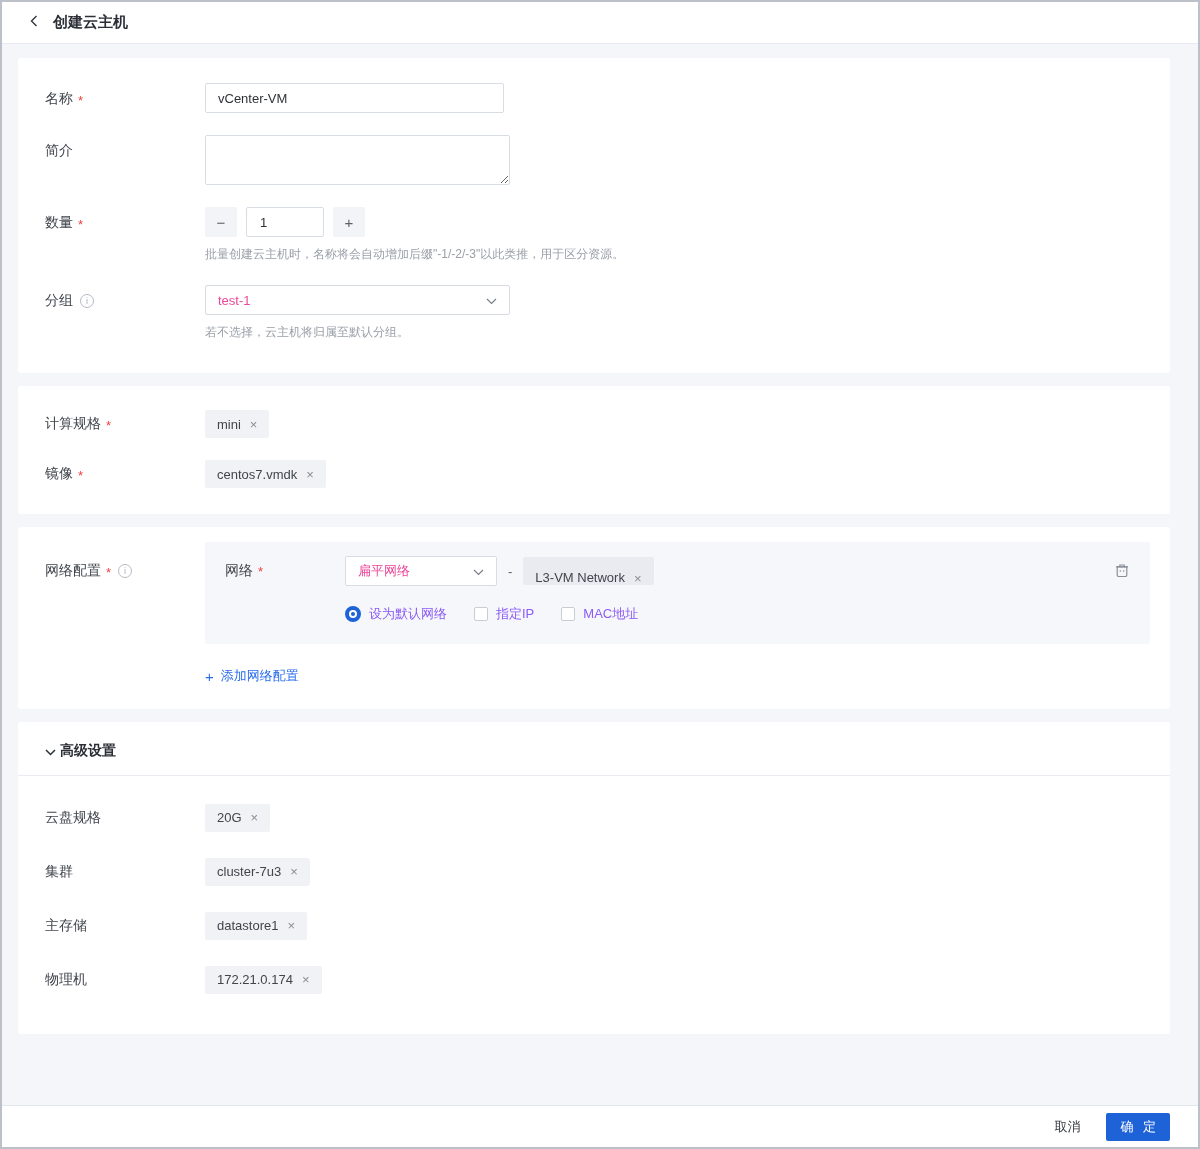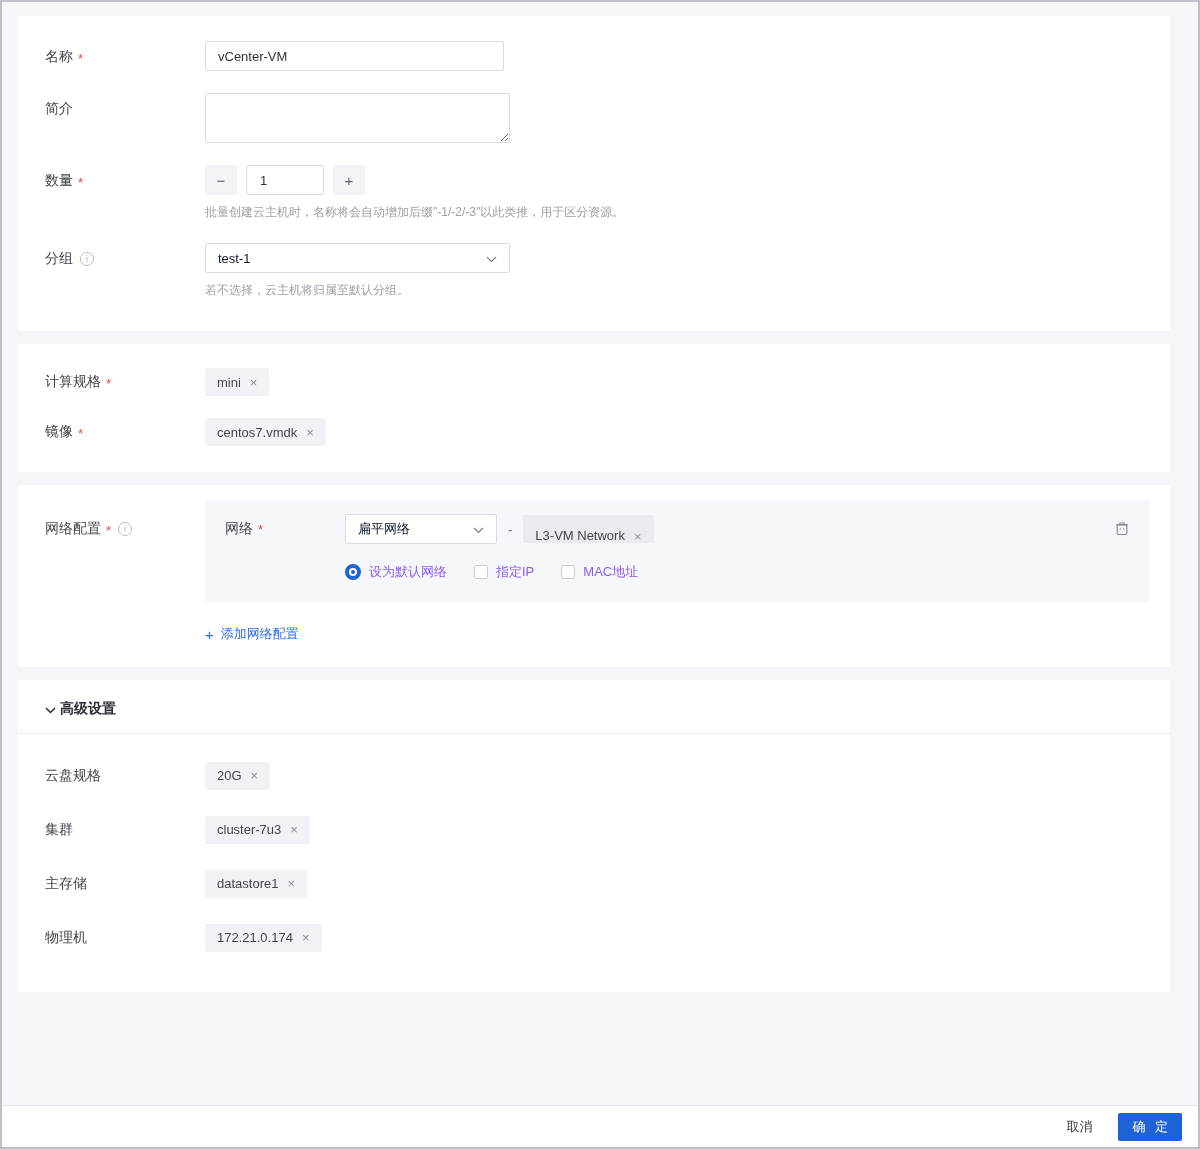--- a/index.html
+++ b/index.html
@@ -65,21 +65,21 @@
   }
   .qty-input {
     width: 78px; height: 30px; border: 1px solid #d8dce3; border-radius: 2px;
     padding: 0 13px; font-size: 13px; color: #2f3338; font-family: inherit; outline: none;
   }
   .hint { margin-top: 9px; font-size: 12px; color: #9aa0a8; }
   
   .select {
     width: 305px; height: 30px; border: 1px solid #d8dce3; border-radius: 2px;
     background: #fff; display: flex; align-items: center; justify-content: space-between;
-    padding: 0 12px; font-size: 13px; color: #0f172a; cursor: pointer;
+    padding: 0 12px; font-size: 13px; color: #ec4899; cursor: pointer;
   }
   
   .tag {
     display: inline-flex; align-items: center; gap: 9px; height: 28px;
     padding: 0 12px; background: #f0f2f5; border-radius: 2px;
     font-size: 13px; color: #40454c;
   }
   .tag .x { color: #878d96; font-size: 13px; cursor: pointer; line-height: 1; }
   
   .net-body { flex: 1; }
@@ -128,37 +128,47 @@
     font-size: 14px; font-weight: 600; color: #2b2f36; cursor: pointer;
     border-bottom: 1px solid #e9ecf1; background: none; border-top: none;
     border-left: none; border-right: none; width: 100%; font-family: inherit;
   }
   .adv-rows { padding-top: 28px; }
   .adv-rows .form-row { margin-bottom: 26px; }
   
   .footer {
     flex: none; height: 42px; background: #fff; border-top: 1px solid #e2e5ea;
     display: flex; align-items: center; justify-content: flex-end; gap: 26px;
-    padding-right: 16px;
+    padding-right: 28px;
   }
   .btn-cancel {
     background: none; border: none; font-size: 13px; color: #33373d;
     cursor: pointer; font-family: inherit;
   }
   .btn-confirm {
     min-width: 56px; height: 28px; background: #1e62d8; color: #fff;
     border: none; border-radius: 2px; font-size: 13px; letter-spacing: 3px;
     padding: 0 11px 0 14px; cursor: pointer; font-family: inherit;
   }
 </style>
 </head>
 <body>
 
 <div class="window">
 
+  <div class="header">
+    <button class="back-btn">
+      <span>
+        <svg width="8" height="12" viewBox="0 0 8 12">
+            <polyline points="6.5,1 1.5,6 6.5,11" fill="none" stroke="#33373d" stroke-width="1.4"></polyline>
+          </svg>
+      </span>
+    </button>
+    <span class="page-title">创建云主机</span>
+  </div>
 
   <div class="content">
 
     <div class="section sec-basic">
       <div class="form-row">
         <div class="row-label">
           <span>名称</span>
           <span class="req">*</span>
         </div>
         <input class="text-input" type="text" value="vCenter-VM" style="">

